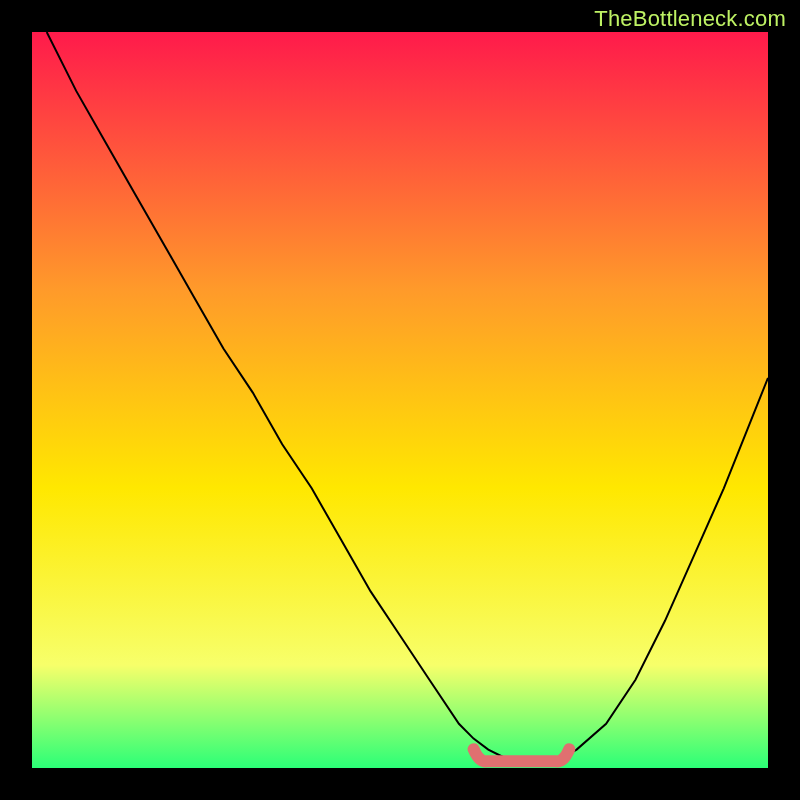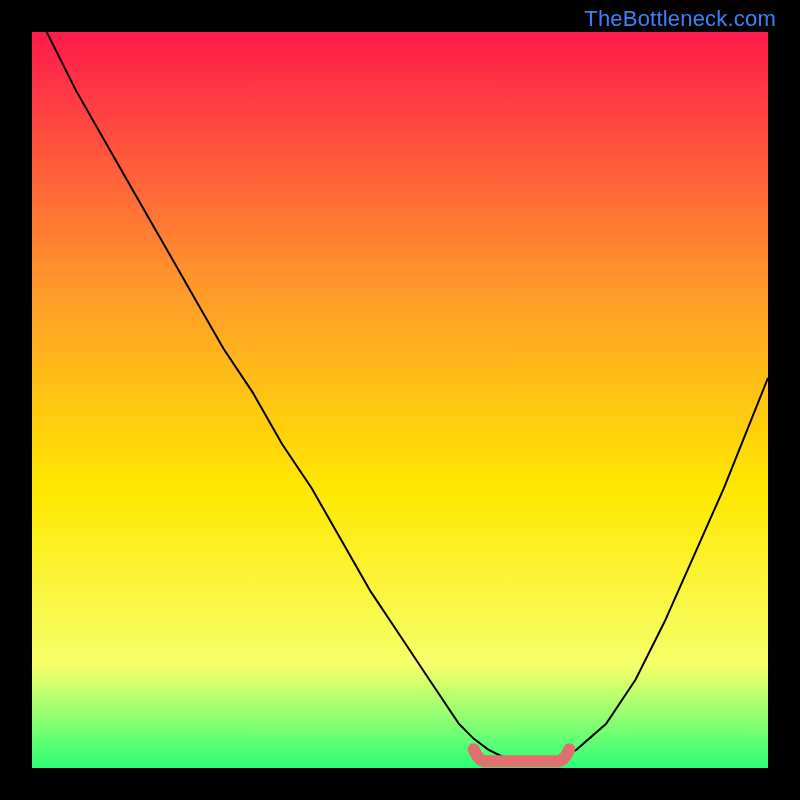--- a/index.html
+++ b/index.html
@@ -12,22 +12,22 @@
     font-family: Arial, Helvetica, sans-serif;
   }
   .outer {
     position: absolute;
     inset: 0;
     background: #000;
   }
   .watermark {
     position: absolute;
     top: 6px;
-    right: 24px;
-    color: #3b82f6;
+    right: 14px;
+    color: #bef264;
     font-size: 22px;
     font-weight: 500;
     letter-spacing: 0.2px;
     z-index: 5;
   }
   .plot {
     position: absolute;
     left: 32px;
     top: 32px;
     width: 736px;

